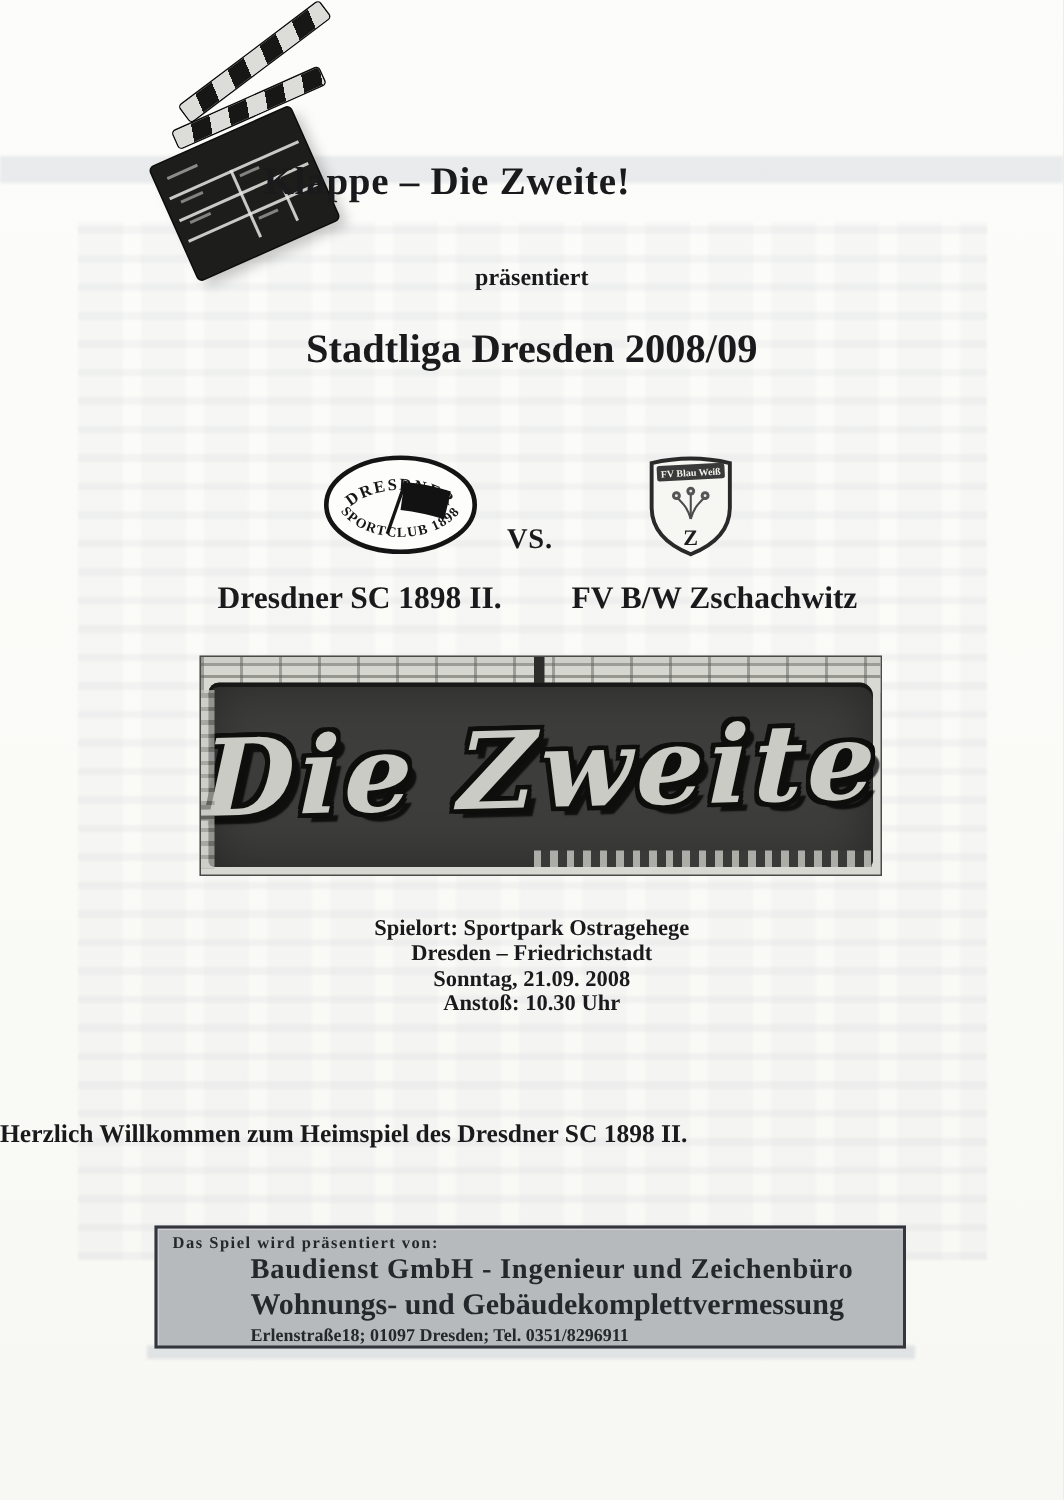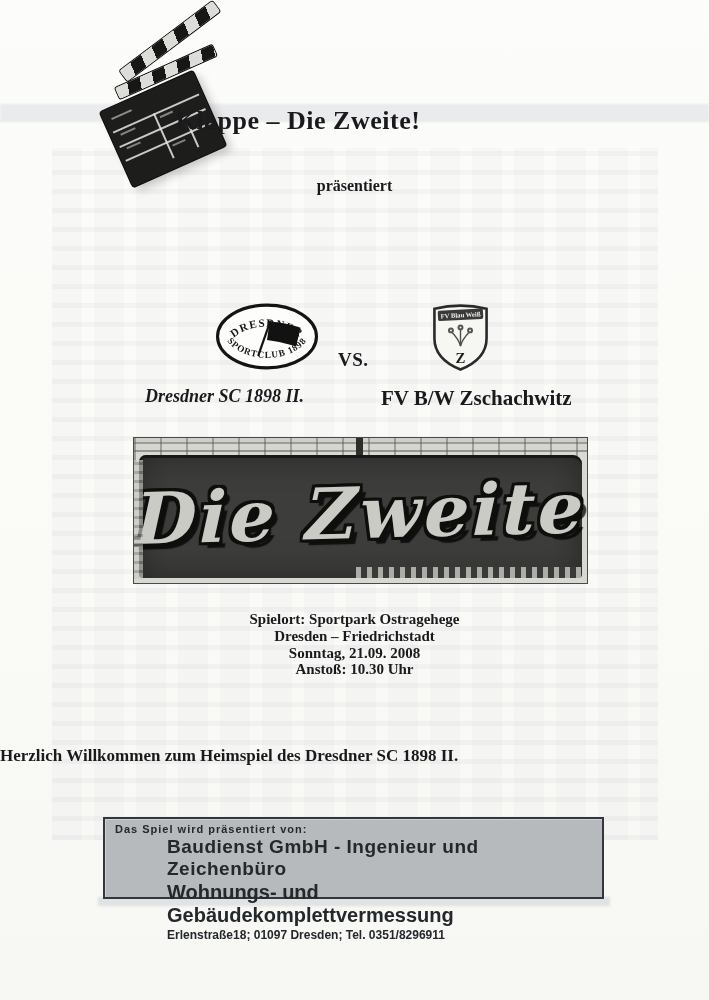--- a/index.html
+++ b/index.html
@@ -56,21 +56,21 @@
   .league   {position:absolute; left:0; top:217px; width:709px; text-align:center;
              font-size:27px; font-weight:700;}
   .matchday {position:absolute; left:0; top:260px; width:709px; text-align:center;
              font-size:21px; font-weight:700;}
 
   
   .home-logo{position:absolute; left:214px; top:301px;}
   .away-logo{position:absolute; left:429px; top:300px;}
   .vs{position:absolute; left:338px; top:349px; width:60px;
       font-size:19px; font-weight:700; letter-spacing:.5px;}
-  .home-name{position:absolute; left:145px; top:386px; font-size:18px; font-weight:700;font-style:italic;}
+  .home-name{position:absolute; left:145px; top:386px; font-size:21px; font-weight:700;}
   .away-name{position:absolute; left:381px; top:386px; font-size:21px; font-weight:700;}
 
   
   .photo{
     position:absolute; left:133px; top:437px; width:455px; height:147px;
     background:#d8d8d3; border:1px solid #4a4a48; box-sizing:border-box; overflow:hidden;
   }
   .photo .fence{
     position:absolute; left:0; top:0; width:100%; height:24px;
     background:
@@ -104,21 +104,21 @@
   .venue{position:absolute; left:0; top:611px; width:709px; text-align:center;
          font-size:15px; font-weight:700; line-height:1.12;}
   .welcome{position:absolute; left:0; top:746px; width:709px; text-align:left;
          font-size:17px; font-weight:700;}
 
   
   .sponsor{
     position:absolute; left:103px; top:817px; width:501px; height:82px; box-sizing:border-box;
     background:#b6bабд;
     background:#b6babd; border:2px solid #33363c;
-    font-family:Liberation Sans, sans-serif; color:#24282c;
+    font-family:Liberation Serif, serif; color:#24282c;
     box-shadow:inset 1px 1px 0 rgba(255,255,255,0.35);
   }
   .sponsor .intro{margin:4px 0 1px 10px; font-size:11px; font-weight:700; letter-spacing:1px;}
   .sponsor .company{margin:0 0 0 62px; font-size:19px; font-weight:700; letter-spacing:.5px;}
   .sponsor .service{margin:1px 16px 0 62px; font-size:20px; font-weight:700;}
   .sponsor .address{margin:1px 0 0 62px; font-size:12px; font-weight:700;}
 
   svg text{font-family:"Liberation Serif", serif; font-weight:700;}
 </style>
 </head>
@@ -142,20 +142,21 @@
       <i class="l t1"></i>
         <i class="l t2"></i>
         <i class="l t3"></i>
         <i class="l t4"></i>
         <i class="l t5"></i>
     </div>
   </div>
 
   <div class="title">Klappe – Die Zweite!</div>
   <div class="presented">präsentiert</div>
+  <div class="league">Stadtliga Dresden 2008/09</div>
 
   <svg class="home-logo" width="106" height="71" viewBox="0 0 120 80">
     <defs>
       <path id="arcTop" d="M 16 50 A 46 30 0 0 1 104 50"></path>
       <path id="arcBot" d="M 11 37 A 50 34 0 0 0 109 37"></path>
     </defs>
     <ellipse cx="60" cy="40" rx="56" ry="35.5" fill="#fdfdfb" stroke="#141414" stroke-width="3.5"></ellipse>
     <text font-size="12.5" letter-spacing="1.5" fill="#161616">
       <textPath href="#arcTop" startOffset="50%" text-anchor="middle">DRESDNER</textPath>
     </text>

